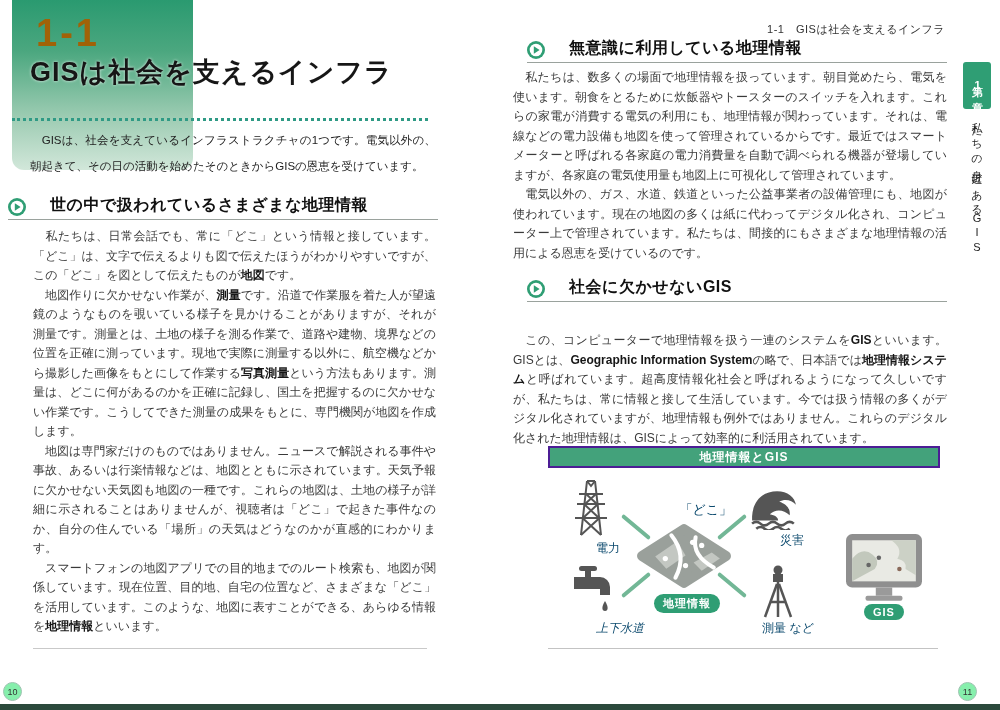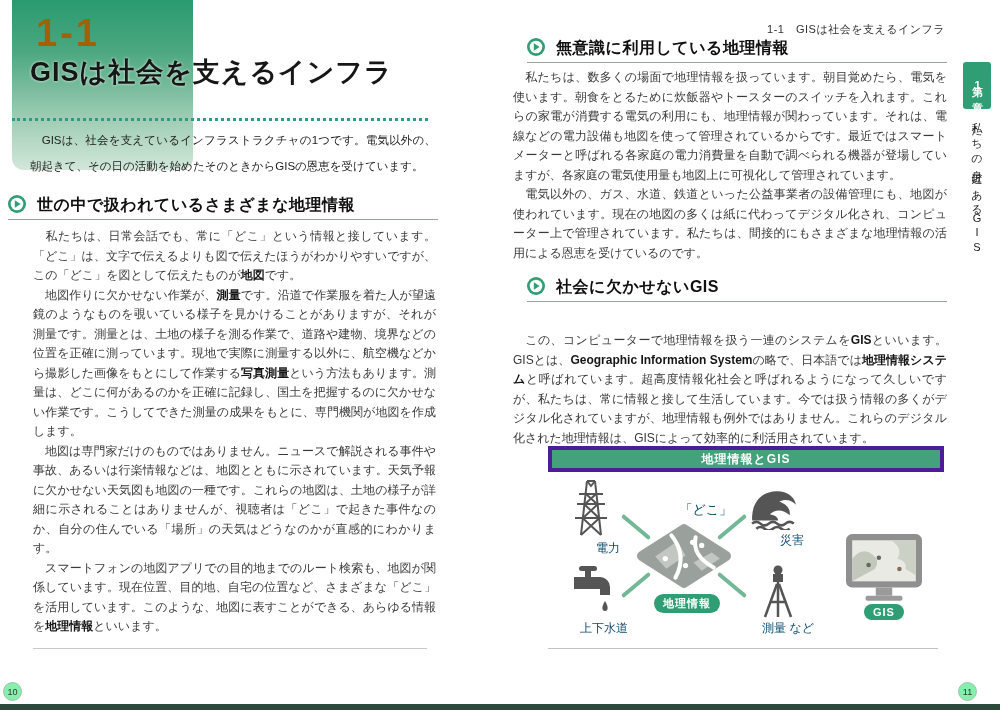--- a/index.html
+++ b/index.html
@@ -13,21 +13,21 @@
   .lesson-num{position:absolute;left:36px;top:12px;font-size:38px;font-weight:bold;
     color:#a16207;letter-spacing:3px;}
   .main-title{position:absolute;left:30px;top:54px;margin:0;font-size:27px;font-weight:800;
     color:#161616;letter-spacing:1px;text-shadow:0 0 3px rgba(255,255,255,.85);white-space:nowrap;}
   .dotted-rule{position:absolute;left:12px;top:118px;width:416px;height:0;
     border-top:3px dotted #2f9a85;}
   .intro{position:absolute;left:30px;top:127px;width:406px;margin:0;font-size:11.5px;
     line-height:26px;color:#222;text-align:justify;}
 
   
-  .sec{position:absolute;display:flex;align-items:flex-start;gap:11px;}
+  .sec{position:absolute;display:flex;align-items:flex-end;gap:24px;}
   .sec svg{width:18px;height:18px;flex:0 0 auto;}
   .sec .h{font-size:16px;font-weight:bold;color:#101010;letter-spacing:.5px;white-space:nowrap;}
   .hrule{position:absolute;height:0;border-top:1.5px solid #9aa29d;}
 
   
   .bodytext{position:absolute;font-size:12px;line-height:19.5px;color:#3a3a3a;text-align:justify;}
   .bodytext p{margin:0;}
   .b{font-weight:bold;color:#161616;}
 
   .divider{position:absolute;height:0;border-top:1px solid #c9c9c9;}
@@ -37,21 +37,21 @@
     font-size:11px;color:#333;letter-spacing:.5px;}
   .chapter-box{position:absolute;left:963px;top:62px;width:28px;height:47px;background:#2f9e74;
     border-radius:3px;color:#fff;display:flex;align-items:center;justify-content:center;
     writing-mode:vertical-rl;text-orientation:upright;font-size:11px;font-weight:bold;letter-spacing:2px;}
   .chapter-label{position:absolute;left:969px;top:114px;writing-mode:vertical-rl;
     text-orientation:upright;font-size:11px;color:#222;letter-spacing:2.5px;}
 
   
   .figure{position:absolute;left:548px;top:446px;width:390px;height:206px;}
   .fig-title{position:absolute;left:0;top:0;width:388px;height:18px;background:#43a27b;
-    border:4px solid #4c1d95;color:#fff;font-size:12px;font-weight:bold;text-align:center;
+    border:2px solid #4c1d95;color:#fff;font-size:12px;font-weight:bold;text-align:center;
     line-height:18px;letter-spacing:1px;}
   .fig-label{position:absolute;font-size:12px;color:#0c4a6e;text-align:right;}
   .fig-icon{position:absolute;}
   .xline{position:absolute;width:36px;height:4px;background:#72b796;border-radius:2px;}
   .pill{position:absolute;background:#2f9e74;color:#fff;font-size:11px;font-weight:bold;
     border-radius:10px;padding:2px 9px;letter-spacing:1px;}
   .fig-divider{position:absolute;left:0;top:202px;width:390px;height:0;border-top:1px solid #c3c3c3;}
 
   
   .pgnum{position:absolute;width:17px;height:17px;border:1.5px solid #9fc3b2;border-radius:50%;
@@ -137,21 +137,21 @@
     <div class="fig-label" style="left:14px;top:94px;width:58px;">電力</div>
 
     <svg class="fig-icon" style="left:24px;top:120px;width:40px;height:52px;" viewBox="0 0 40 52">
       <g fill="#555">
         <rect x="7" y="0" width="18" height="5" rx="2.5"></rect>
         <rect x="13" y="4" width="6" height="8"></rect>
         <path d="M2 11 H28 A10 10 0 0 1 38 21 V29 H28 V23 H2 Z"></path>
         <path d="M33 35 C36.5 40.5 36.5 45 33 45 C29.5 45 29.5 40.5 33 35 Z"></path>
       </g>
     </svg>
-    <div class="fig-label" style="left:8px;top:174px;width:72px;">上下水道</div>
+    <div class="fig-label" style="left:24px;top:174px;width:72px;font-style:italic;">上下水道</div>
 
     <svg class="fig-icon" style="left:202px;top:42px;width:48px;height:42px;" viewBox="0 0 46 40">
       <path d="M2 27 C3 11 13 3 26 3 C36 3 43 9 44 16 C40 11 33 10 28 13 C35 15 39 20 38 26 C32 20 24 20 19 25 C24 26 27 28 27 31 L2 31 Z" fill="#555"></path>
       <path d="M2 34 q4 -3.5 8 0 t8 0 t8 0 t8 0 t8 0" stroke="#555" stroke-width="2.5" fill="none"></path>
       <path d="M6 39 q4 -3.5 8 0 t8 0 t8 0 t8 0" stroke="#555" stroke-width="2.5" fill="none"></path>
     </svg>
     <div class="fig-label" style="left:196px;top:86px;width:60px;">災害</div>
 
     <svg class="fig-icon" style="left:212px;top:118px;width:36px;height:56px;" viewBox="0 0 36 56">
       <circle cx="18" cy="6" r="4.5" fill="#555"></circle>

